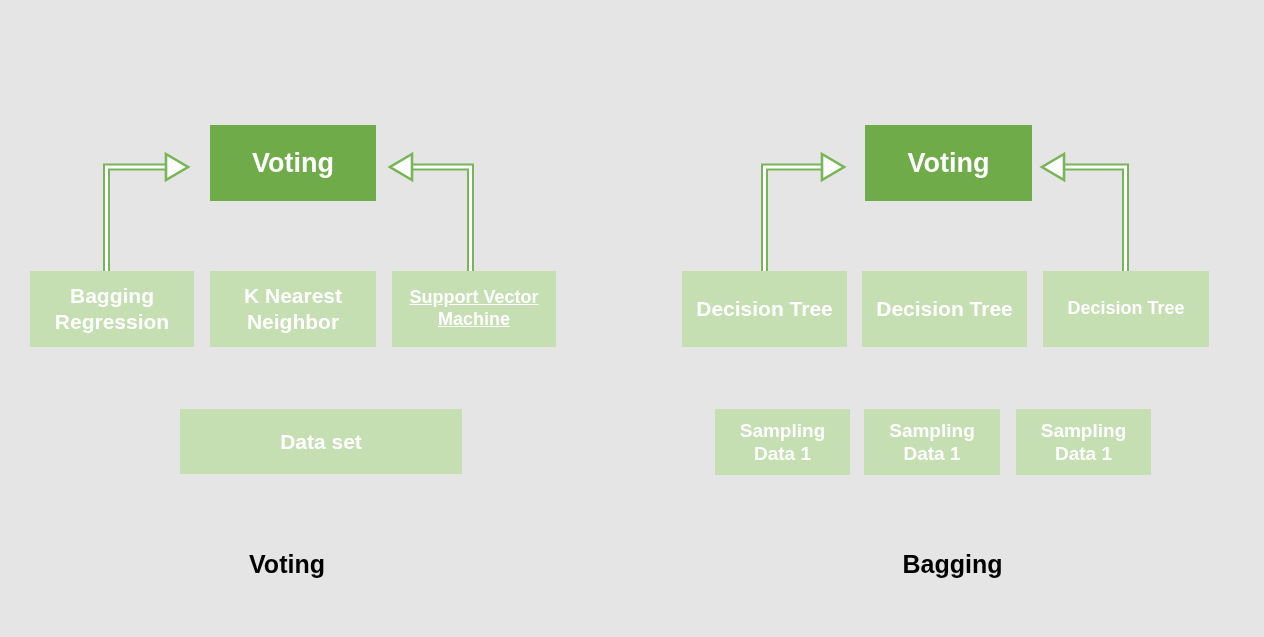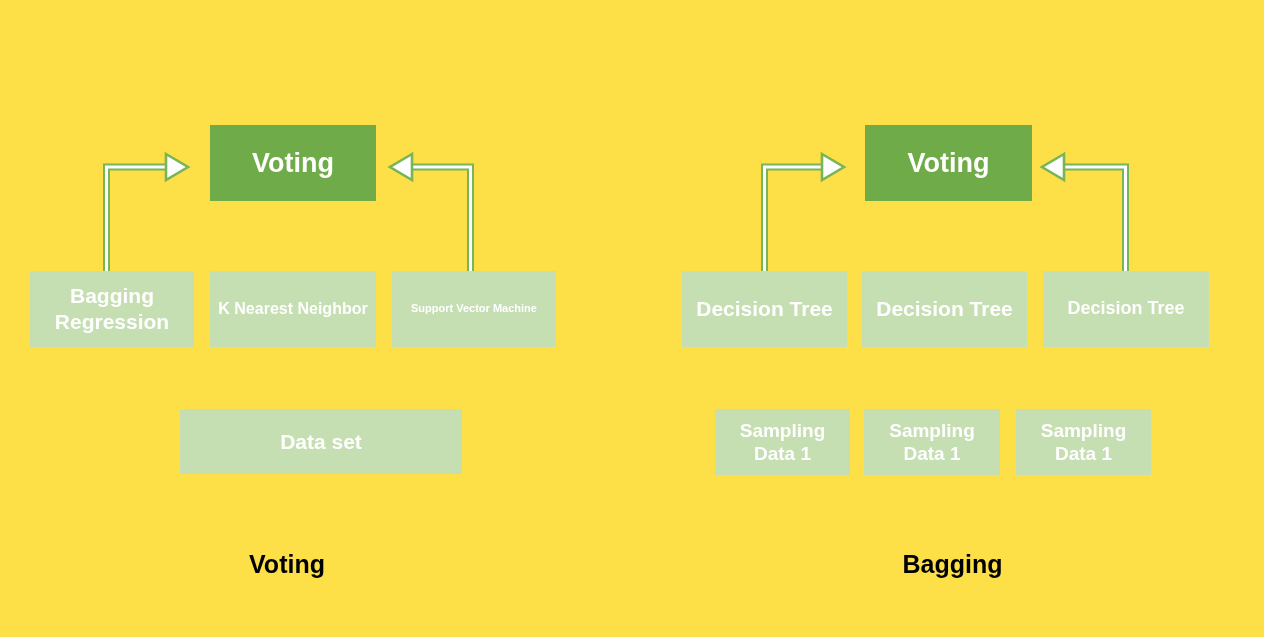--- a/index.html
+++ b/index.html
@@ -6,21 +6,21 @@
     --dark-box:#6FAC49;
     --light-box:#C5DEB2;
     --arrow:#77B558;
     --box-text:#FFFFFF;
     --caption-text:#000000;
   }
   html,body{margin:0;padding:0;background:#fff;}
   .canvas{
     position:relative;
     width:1264px;height:637px;
-    background:#fde047;
+    background:#e5e5e5;
     overflow:hidden;
     font-family:"Liberation Sans", sans-serif;
   }
   .arrows{position:absolute;left:0;top:0;pointer-events:none;}
   .shaft-outer{fill:none;stroke:var(--arrow);stroke-width:7;stroke-linejoin:miter;}
   .shaft-inner{fill:none;stroke:#ffffff;stroke-width:3;stroke-linejoin:miter;}
   .head{fill:#ffffff;stroke:var(--arrow);stroke-width:2.6;stroke-linejoin:miter;}
 
   .nbox{
     position:absolute;
@@ -39,22 +39,22 @@
     position:absolute;
     color:var(--caption-text);
     font-weight:700;
     font-size:25px;
     text-align:center;
   }
 
   
   .v-agg {left:210px;top:125px;width:166px;height:76px;font-size:27px;}
   .v-m1  {left:30px; top:271px;width:164px;height:76px;font-size:21px;}
-  .v-m2  {left:210px;top:271px;width:166px;height:76px;font-size:16px;}
-  .v-m3  {left:392px;top:271px;width:164px;height:76px;font-size:11px;}
+  .v-m2  {left:210px;top:271px;width:166px;height:76px;font-size:21px;}
+  .v-m3  {left:392px;top:271px;width:164px;height:76px;font-size:18px;text-decoration:underline;}
   .v-data{left:155px;top:409px;width:282px;height:65px;font-size:21px;margin-left:25px;}
   .v-cap {left:146px;top:550px;width:282px;}
 
   
   .b-agg {left:865px; top:125px;width:167px;height:76px;font-size:27px;}
   .b-m1  {left:682px; top:271px;width:165px;height:76px;font-size:21px;}
   .b-m2  {left:862px; top:271px;width:165px;height:76px;font-size:21px;}
   .b-m3  {left:1043px;top:271px;width:166px;height:76px;font-size:18px;}
   .b-d1  {left:715px; top:409px;width:135px;height:66px;font-size:19px;}
   .b-d2  {left:864px; top:409px;width:136px;height:66px;font-size:19px;}

